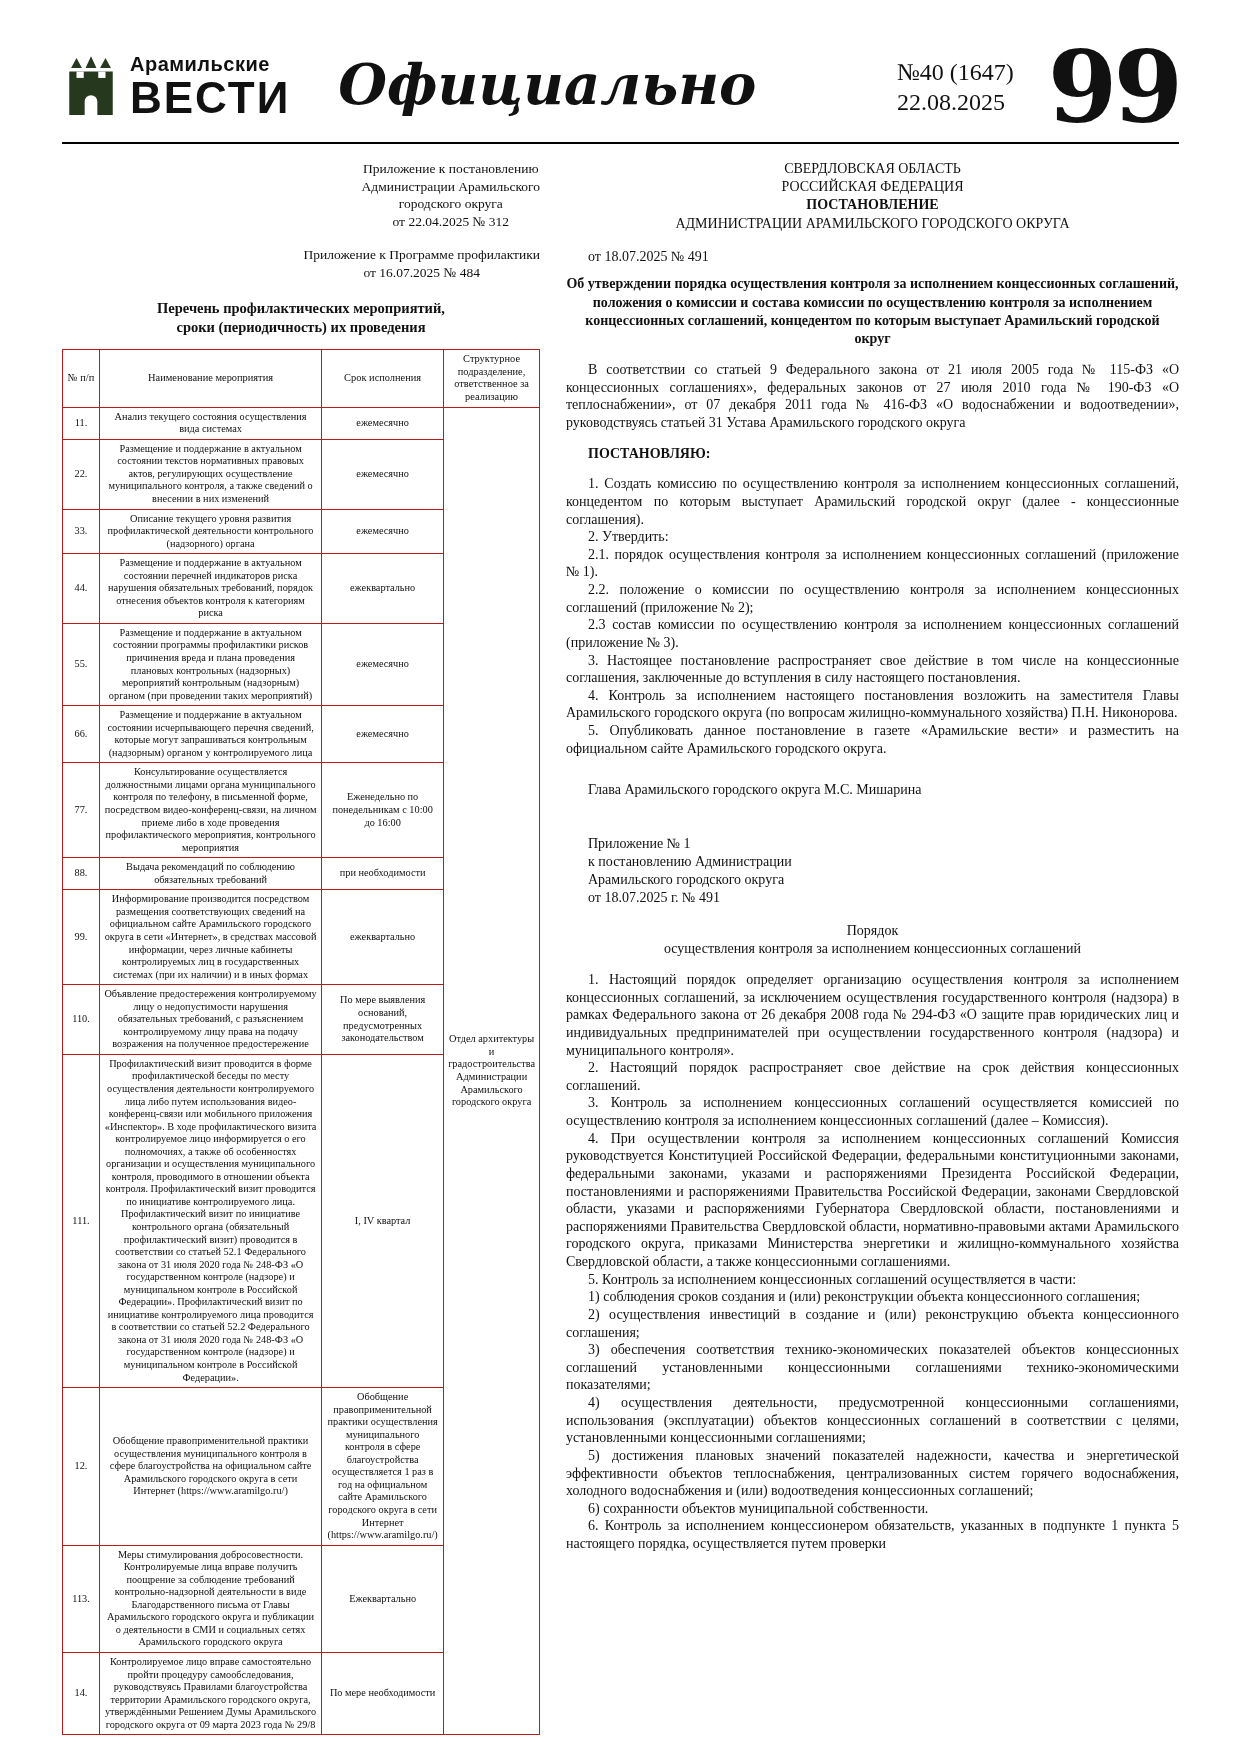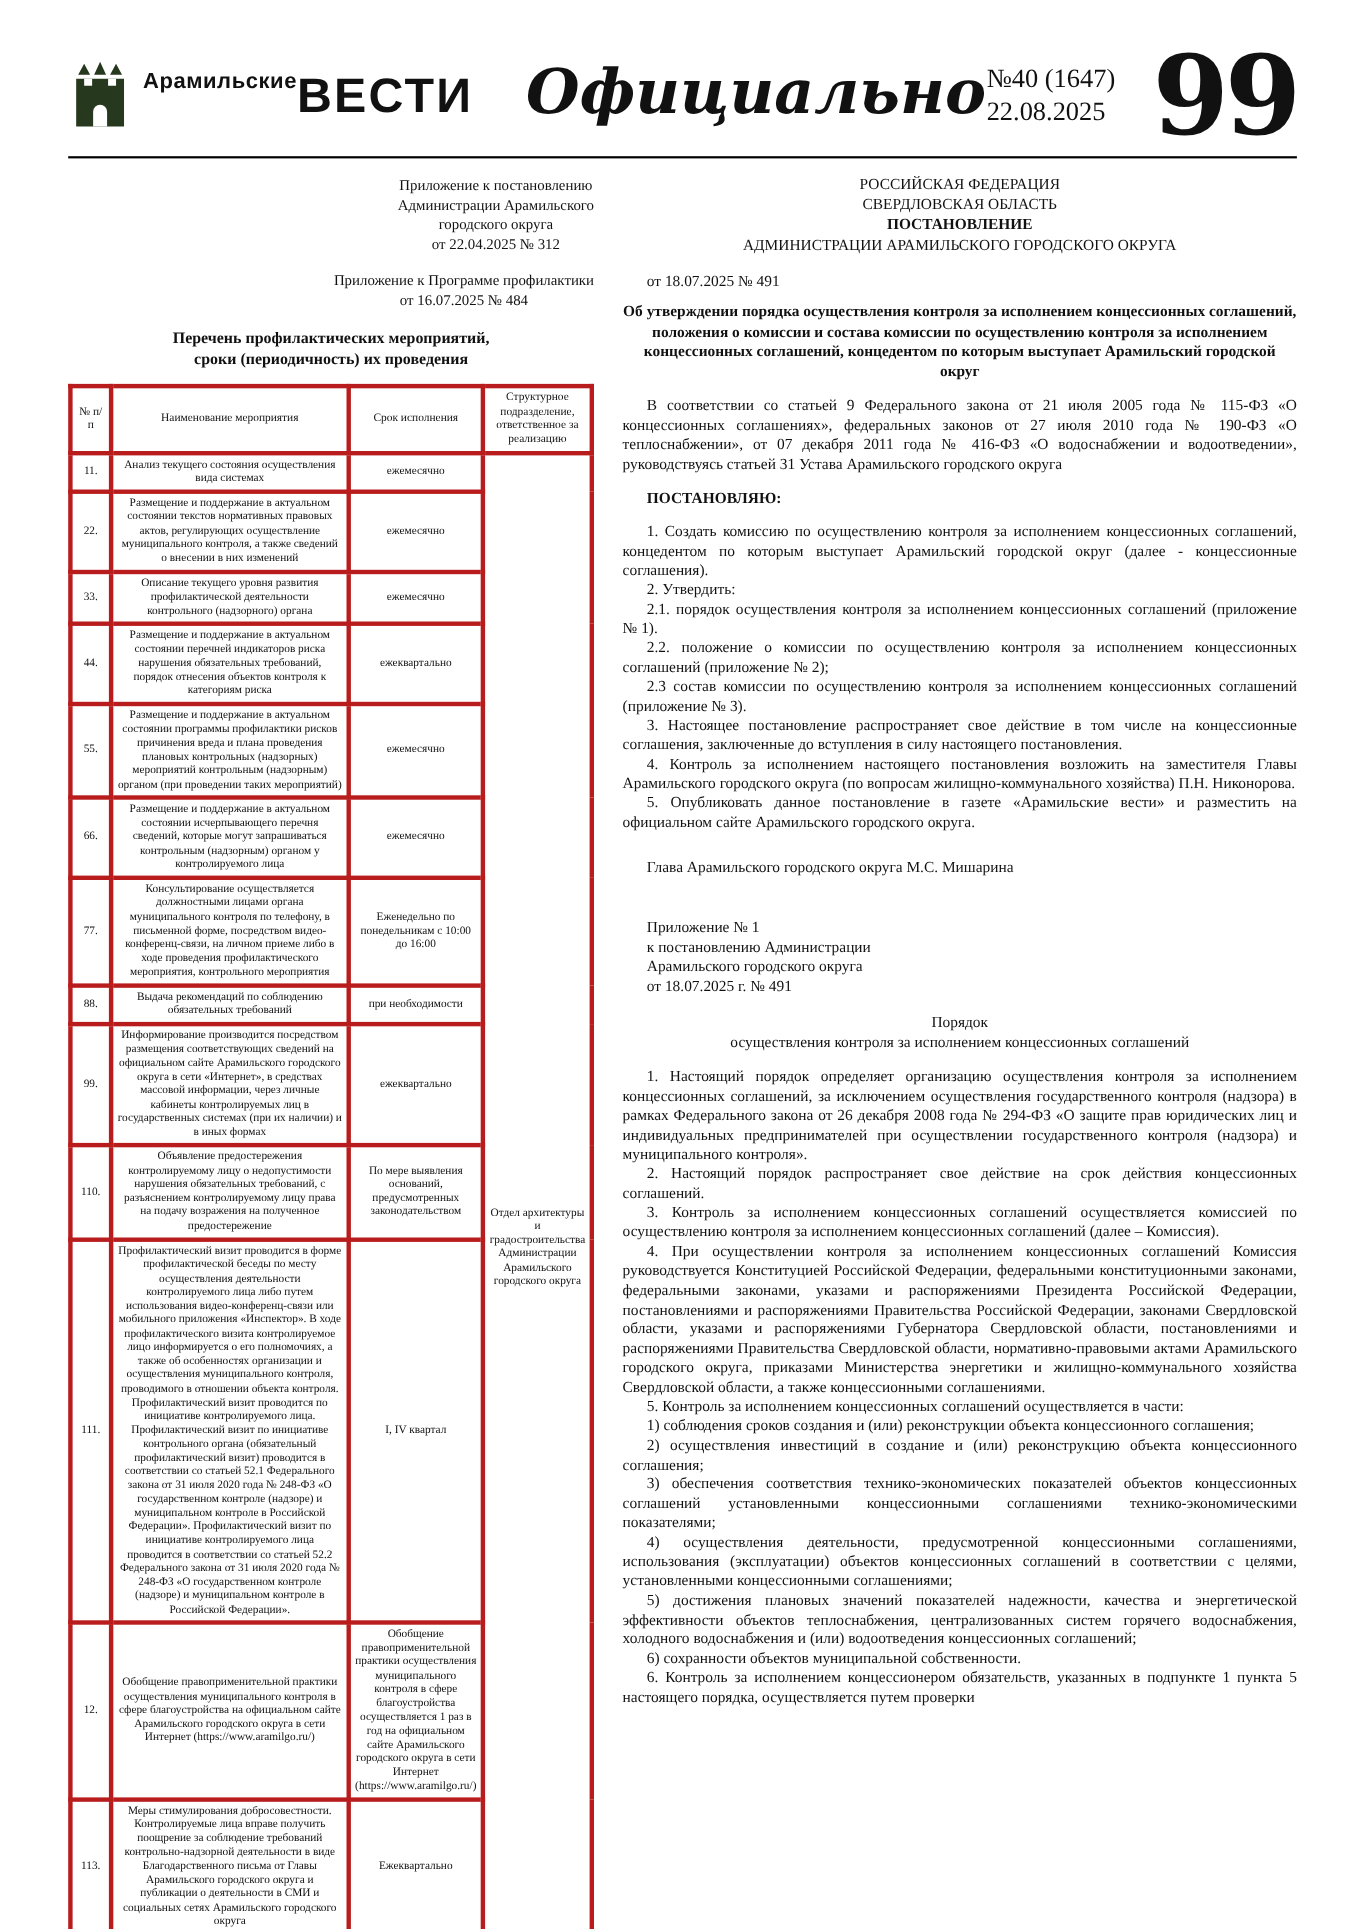--- a/index.html
+++ b/index.html
@@ -5,40 +5,40 @@
 <style>
   * { box-sizing: border-box; }
   html, body { margin: 0; padding: 0; background: #ffffff; }
   body { font-family: "Liberation Serif", serif; color: #111; }
   .page { width: 1241px; min-height: 1754px; margin: 0 auto; padding: 44px 62px 40px; background: #fff; }
 
   
   .masthead { display: flex; align-items: center; height: 86px; }
   .brand { display: flex; align-items: center; }
   .emblem { margin-right: 10px; }
-  .brand-text { display: flex; flex-direction: row; line-height: 1; }
+  .brand-text { display: flex; flex-direction: column; line-height: 1; }
   .brand-top { font-family: "Liberation Sans", sans-serif; font-size: 20px; font-weight: bold; letter-spacing: .5px; }
   .brand-bottom { font-family: "Liberation Sans", sans-serif; font-size: 44px; font-weight: 900; letter-spacing: 2px; margin-top: 2px; }
   .section-title { font-family: "DejaVu Serif", serif; font-style: italic; font-size: 56px; margin-left: 48px; line-height: 1; padding-bottom: 6px; font-weight: bold; }
   .issue-info { margin-left: auto; font-size: 24px; line-height: 1.25; text-align: left; padding-right: 34px; }
   .page-number { font-family: "DejaVu Serif", serif; font-size: 100px; font-weight: bold; line-height: .85; letter-spacing: -4px; }
   .rule { border: none; border-top: 2px solid #000; margin: 12px 0 16px; }
 
   
   .columns { display: flex; gap: 26px; align-items: flex-start; }
   .col-left  { flex: 0 0 478px; width: 478px; }
   .col-right { flex: 1; font-size: 14px; line-height: 1.26; text-align: justify; }
 
   
   .annex-note { width: max-content; max-width: 100%; margin: 0 0 16px auto; text-align: center;
                 font-size: 13.5px; line-height: 1.3; white-space: pre-line; }
   .table-title { text-align: center; font-size: 14.5px; font-weight: bold; margin: 18px 0 12px;
                  line-height: 1.3; white-space: pre-line; }
   .measures-table { width: 100%; border-collapse: collapse; font-size: 10.3px; line-height: 1.22; }
-  .measures-table th, .measures-table td { border: 4px solid #b91c1c; padding: 3px 4px; text-align: center; vertical-align: middle; }
+  .measures-table th, .measures-table td { border: 1px solid #b91c1c; padding: 3px 4px; text-align: center; vertical-align: middle; }
   .measures-table th { font-weight: normal; font-size: 10.4px; }
   .cg-num  { width: 37px; }
   .cg-term { width: 122px; }
   .cg-unit { width: 88px; }
   .c-unit  { vertical-align: middle; }
 
   
   .doc-head { text-align: center; line-height: 1.3; }
   .doc-head .bold { font-weight: bold; }
   .doc-date { margin: 15px 0 10px; text-indent: 22px; text-align: left; }
@@ -177,22 +177,22 @@
             <td>14.</td>
             <td>Контролируемое лицо вправе самостоятельно пройти процедуру самообследования, руководствуясь Правилами благоустройства территории Арамильского городского округа, утверждёнными Решением Думы Арамильского городского округа от 09 марта 2023 года № 29/8</td>
             <td>По мере необходимости</td>
           </tr>
         </tbody>
       </table>
     </section>
 
     <section class="col-right">
       <div class="doc-head">
+        <div>СВЕРДЛОВСКАЯ ОБЛАСТЬ</div>
         <div>РОССИЙСКАЯ ФЕДЕРАЦИЯ</div>
-        <div>СВЕРДЛОВСКАЯ ОБЛАСТЬ</div>
         <div class="bold">ПОСТАНОВЛЕНИЕ</div>
         <div>АДМИНИСТРАЦИИ АРАМИЛЬСКОГО ГОРОДСКОГО ОКРУГА</div>
       </div>
 
       <p class="doc-date">от 18.07.2025 № 491</p>
 
       <p class="doc-title">Об утверждении порядка осуществления контроля за исполнением концессионных соглашений, положения о комиссии и состава комиссии по осуществлению контроля за исполнением концессионных соглашений, концедентом по которым выступает Арамильский городской округ</p>
 
       <p class="para gap-top">В соответствии со статьей 9 Федерального закона от 21 июля 2005 года № 115-ФЗ «О концессионных соглашениях», федеральных законов от 27 июля 2010 года № 190-ФЗ «О теплоснабжении», от 07 декабря 2011 года № 416-ФЗ «О водоснабжении и водоотведении», руководствуясь статьей 31 Устава Арамильского городского округа</p>
 

